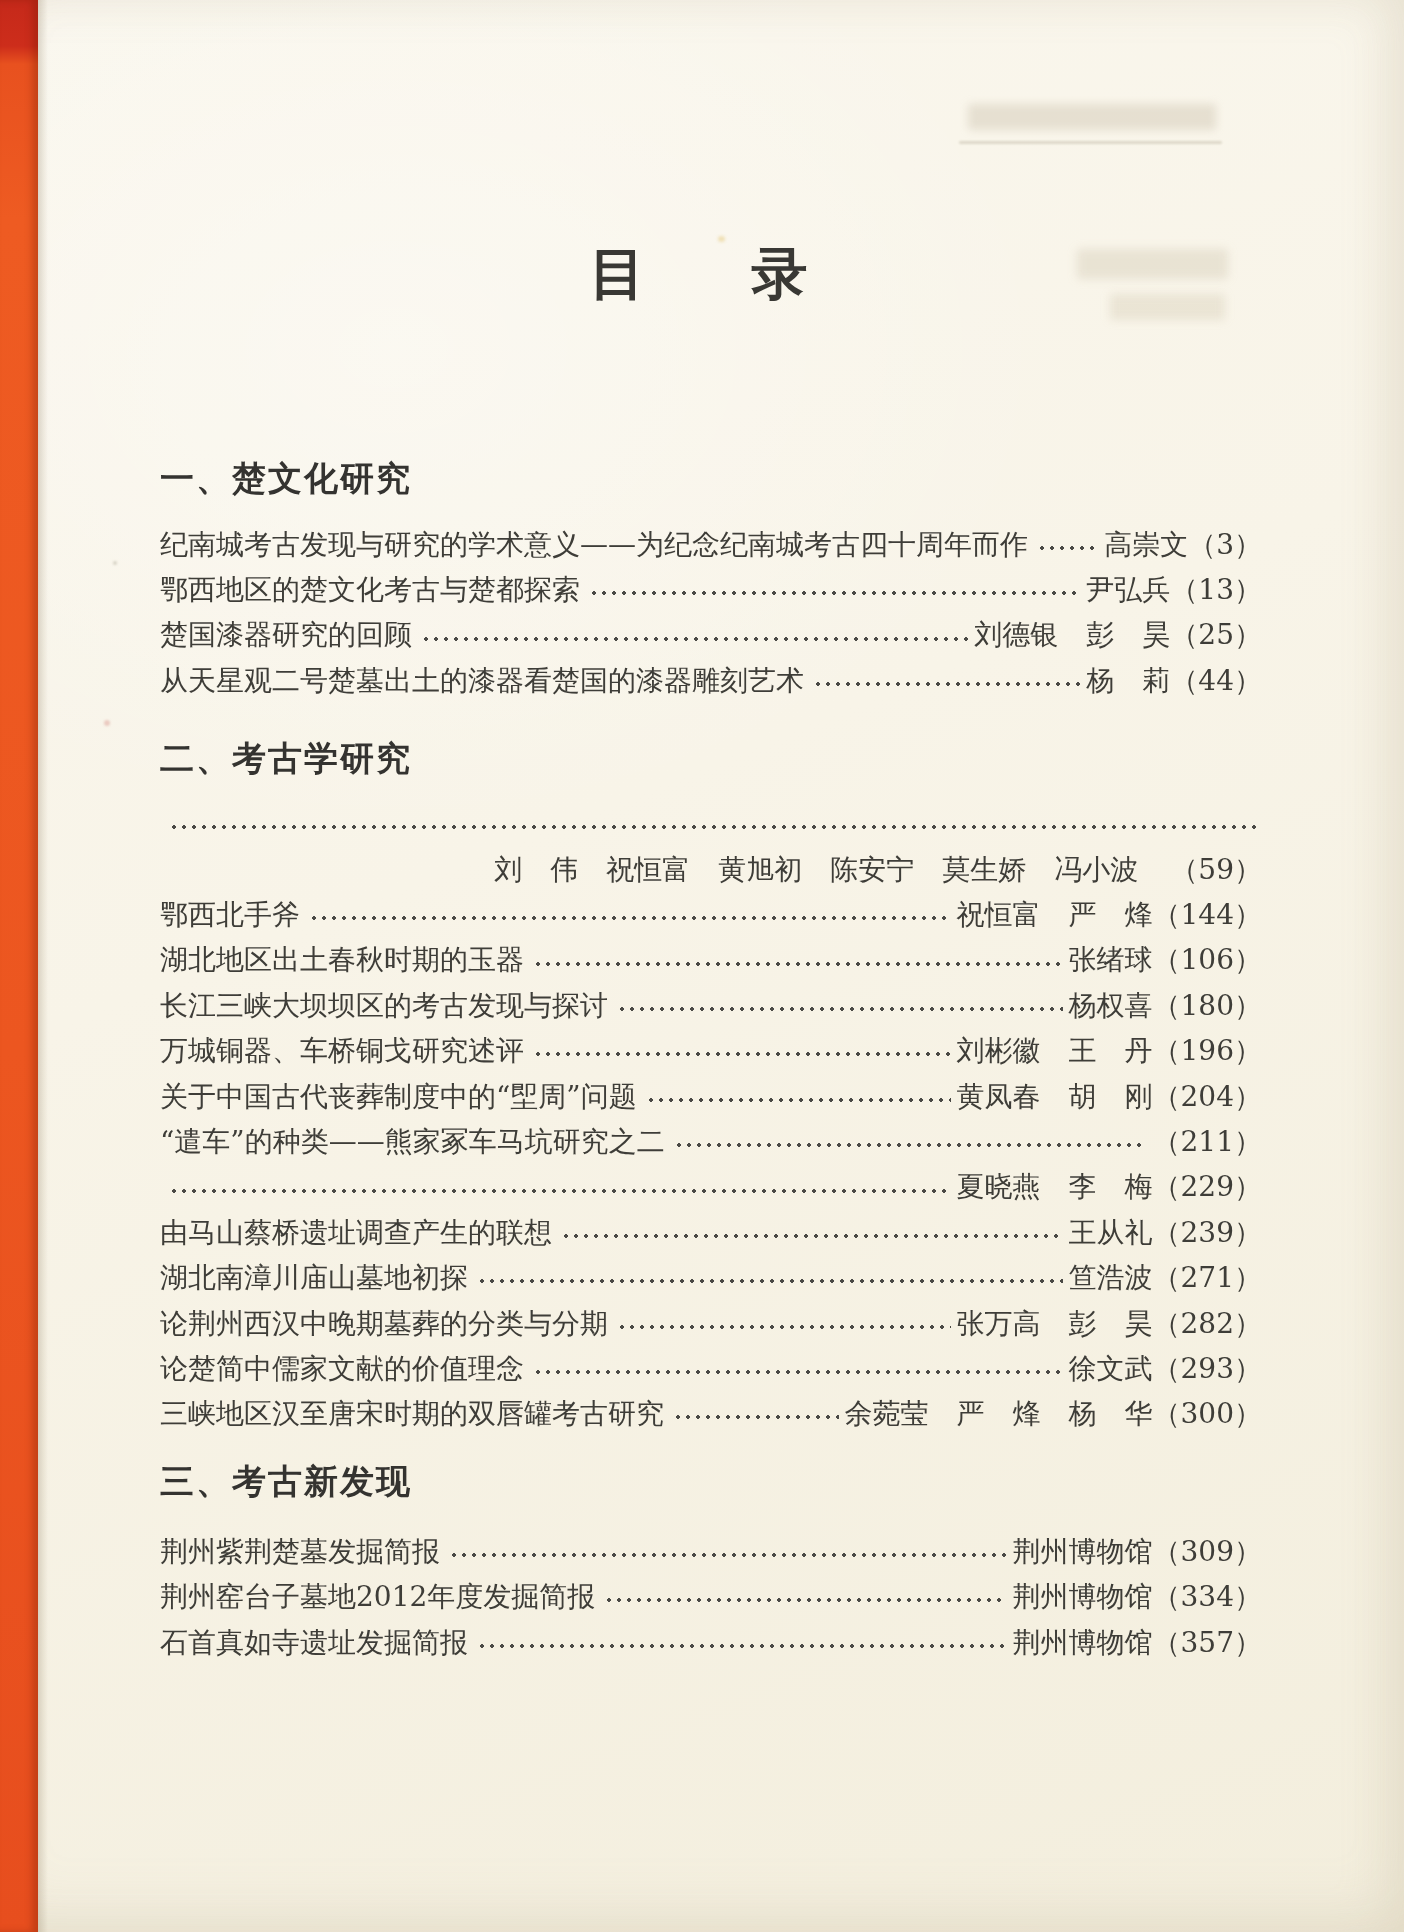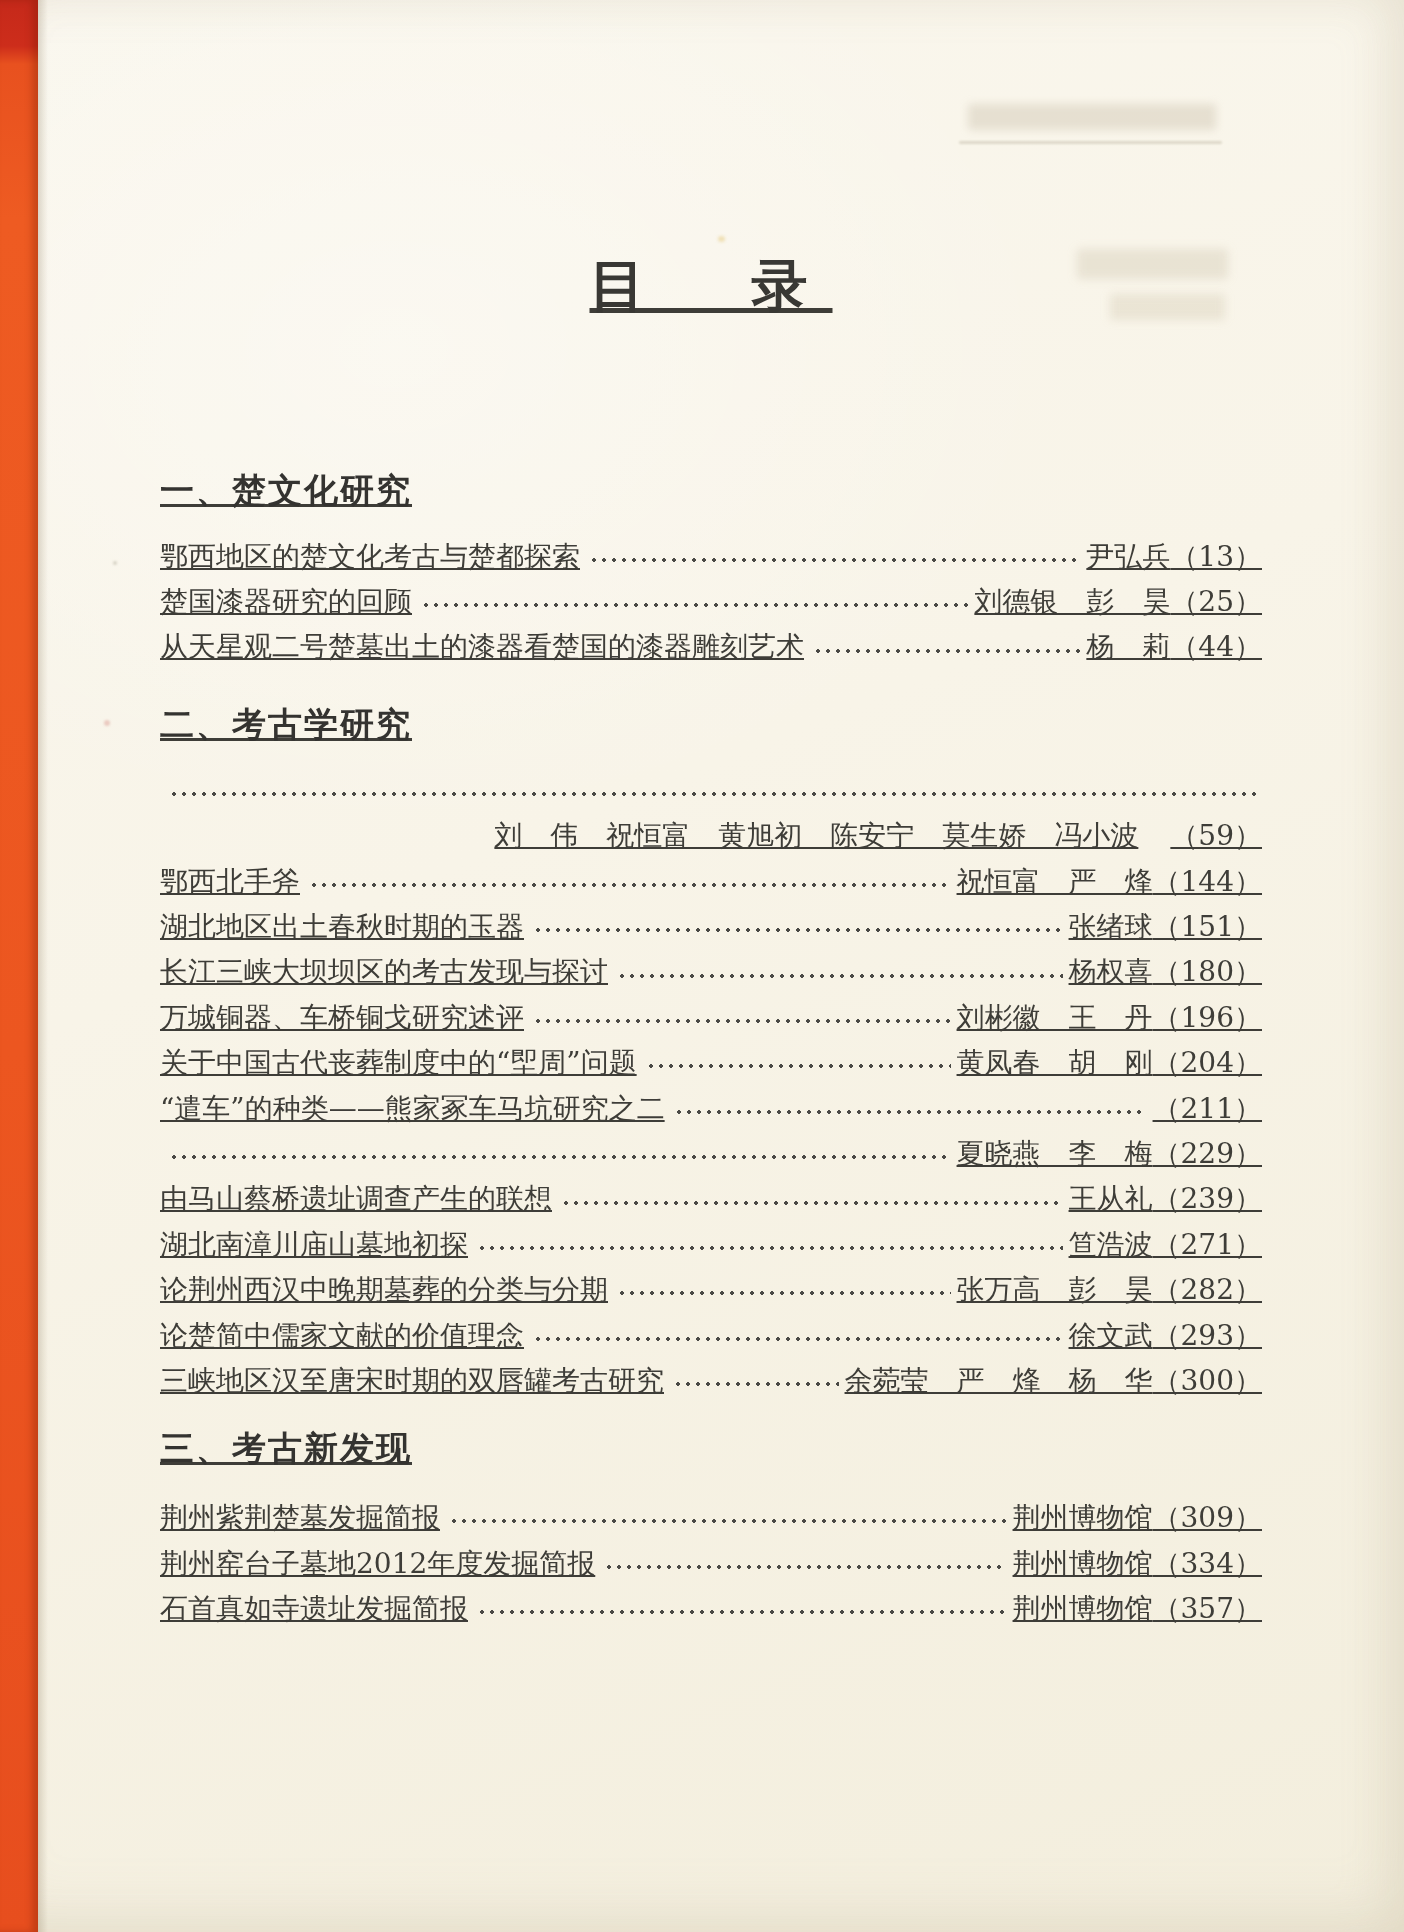--- a/index.html
+++ b/index.html
@@ -29,21 +29,21 @@
   .ghost{position:absolute;border-radius:3px;pointer-events:none;}
   .g1 {left:968px;  top:104px; width:248px; height:26px; background:rgba(176,163,134,0.26); filter:blur(4px);}
   .g1b{left:959px;  top:141px; width:263px; height:3px;  background:rgba(160,148,122,0.30); filter:blur(1px);}
   .g2 {left:1077px; top:249px; width:151px; height:30px; background:rgba(178,164,132,0.22); filter:blur(5px);}
   .g3 {left:1110px; top:294px; width:115px; height:26px; background:rgba(178,164,132,0.20); filter:blur(5px);}
   .speck{position:absolute;border-radius:50%;pointer-events:none;}
   .s1{left:718px; top:236px; width:7px; height:6px; background:rgba(228,198,110,0.45); filter:blur(1.5px);}
   .s2{left:104px; top:720px; width:6px; height:6px; background:rgba(215,140,130,0.40); filter:blur(1px);}
   .s3{left:113px; top:561px; width:4px; height:4px; background:rgba(140,130,110,0.30); filter:blur(1px);}
 
-  .content{position:absolute;left:160px;top:250px;width:1102px;color:#3e3d38;text-decoration:underline;}
+  .content{position:absolute;left:160px;top:238px;width:1102px;color:#3e3d38;}
   .doc-title{
     height:70px;line-height:70px;text-align:center;
     font-size:56px;font-weight:700;letter-spacing:25px;color:#393834;
   }
   .sec-head{
     margin-top:24px;height:40px;line-height:40px;text-align:left;
     font-family:"DejaVu Sans","Liberation Sans",sans-serif;
     font-weight:700;font-size:34px;letter-spacing:2px;color:#343330;
   }
   .sec-head.first{margin-top:150px;}
@@ -82,20 +82,26 @@
   <div class="speck s2"></div>
   <div class="speck s3"></div>
 
   <div class="content">
 
     <div class="doc-title">目　录</div>
 
     <div class="sec-head first">一、楚文化研究</div>
     <div class="toc">
       <div class="row">
+        <span class="t">纪南城考古发现与研究的学术意义——为纪念纪南城考古四十周年而作</span>
+        <span class="lead"></span>
+        <span class="au">高崇文</span>
+        <span class="pg">（3）</span>
+      </div>
+      <div class="row">
         <span class="t">鄂西地区的楚文化考古与楚都探索</span>
         <span class="lead"></span>
         <span class="au">尹弘兵</span>
         <span class="pg">（13）</span>
       </div>
       <div class="row">
         <span class="t">楚国漆器研究的回顾</span>
         <span class="lead"></span>
         <span class="au">刘德银　彭　昊</span>
         <span class="pg">（25）</span>
@@ -120,21 +126,21 @@
       <div class="row">
         <span class="t">鄂西北手斧</span>
         <span class="lead"></span>
         <span class="au">祝恒富　严　烽</span>
         <span class="pg">（144）</span>
       </div>
       <div class="row">
         <span class="t">湖北地区出土春秋时期的玉器</span>
         <span class="lead"></span>
         <span class="au">张绪球</span>
-        <span class="pg">（151）</span>
+        <span class="pg">（106）</span>
       </div>
       <div class="row">
         <span class="t">长江三峡大坝坝区的考古发现与探讨</span>
         <span class="lead"></span>
         <span class="au">杨权喜</span>
         <span class="pg">（180）</span>
       </div>
       <div class="row">
         <span class="t">万城铜器、车桥铜戈研究述评</span>
         <span class="lead"></span>

